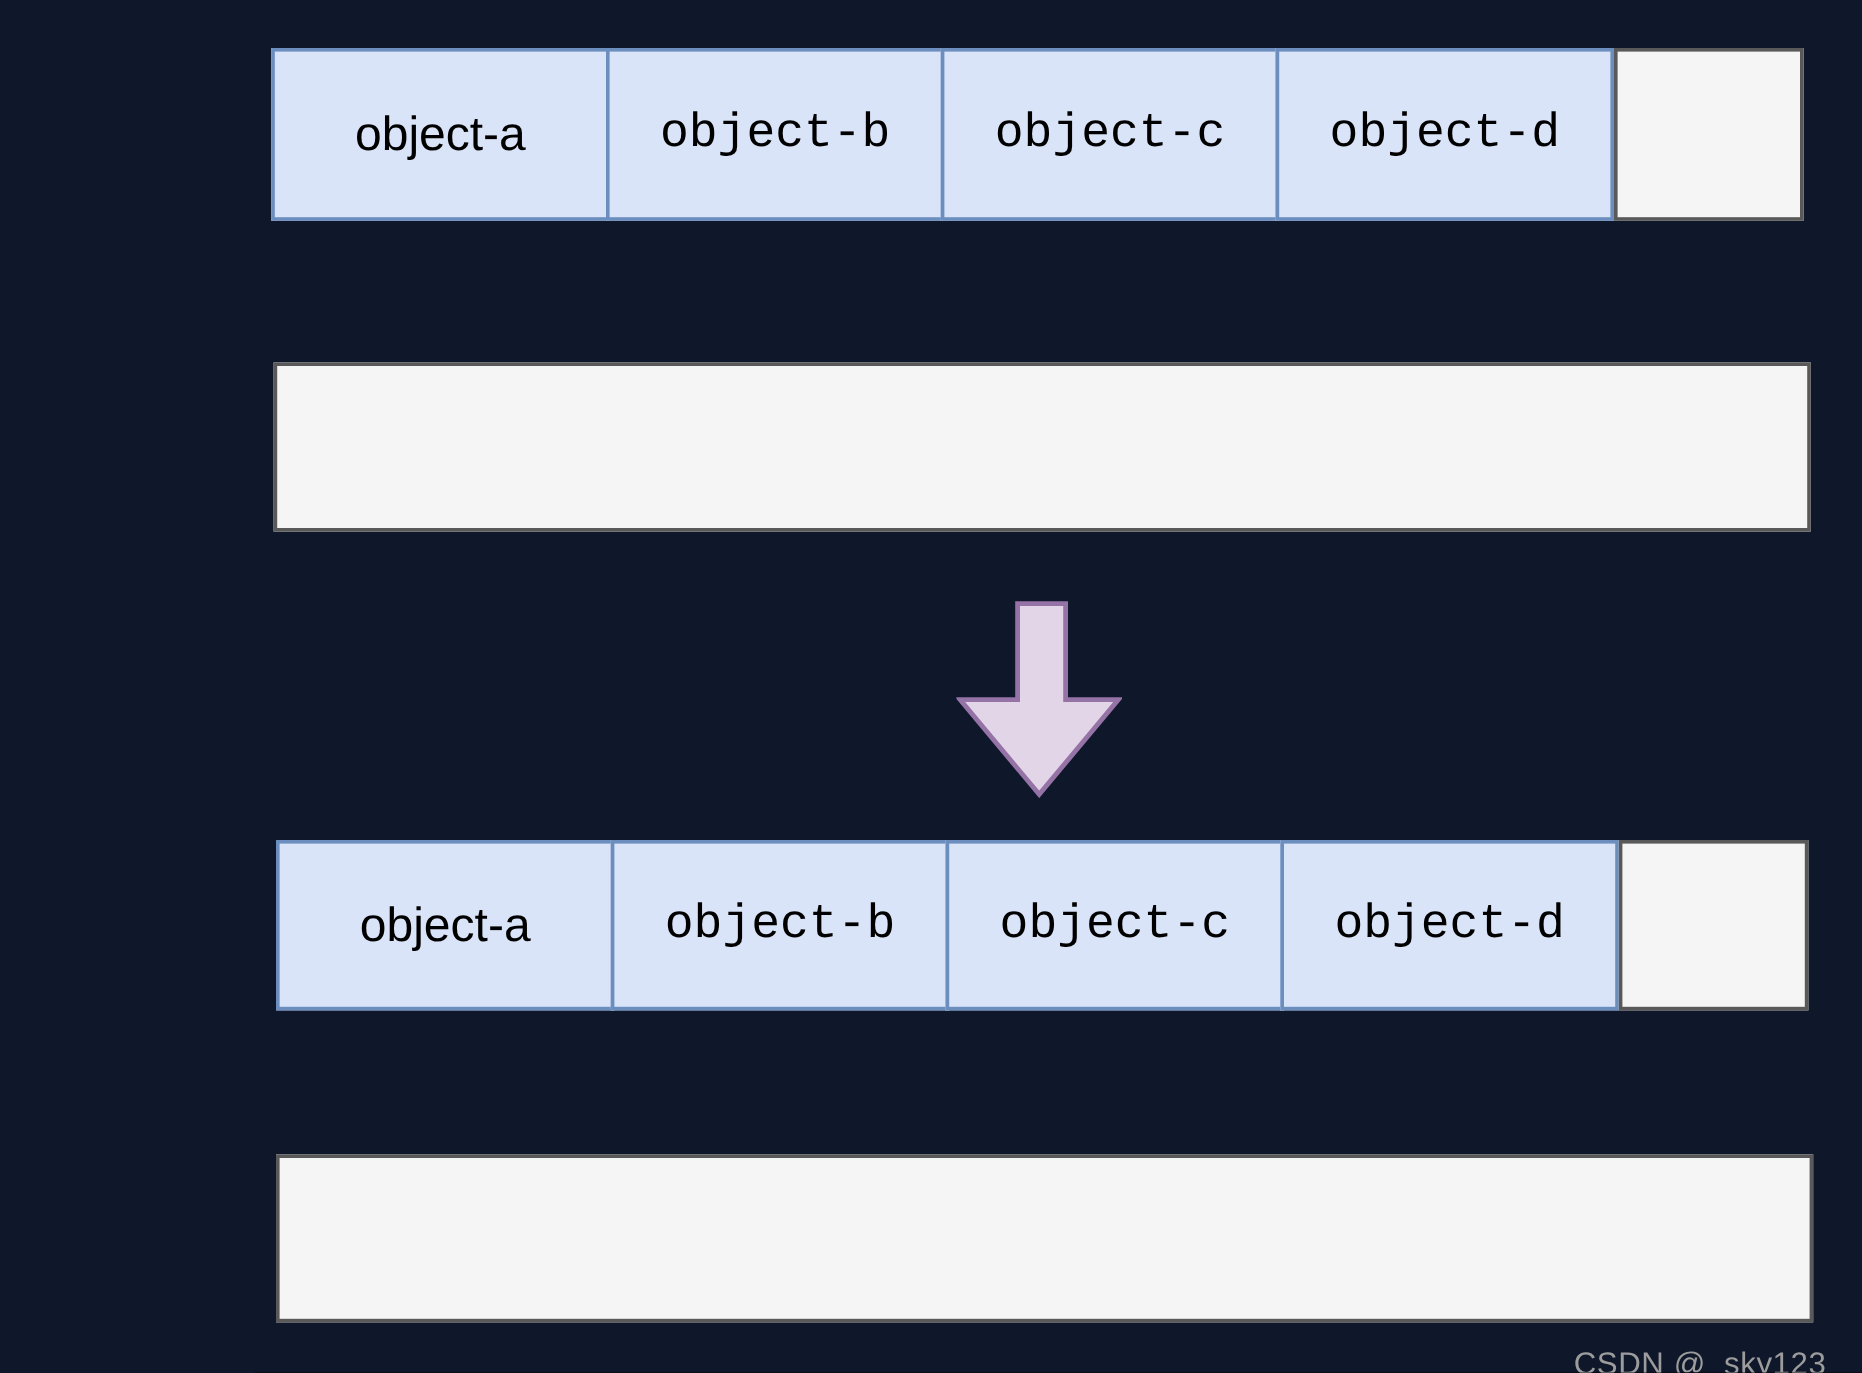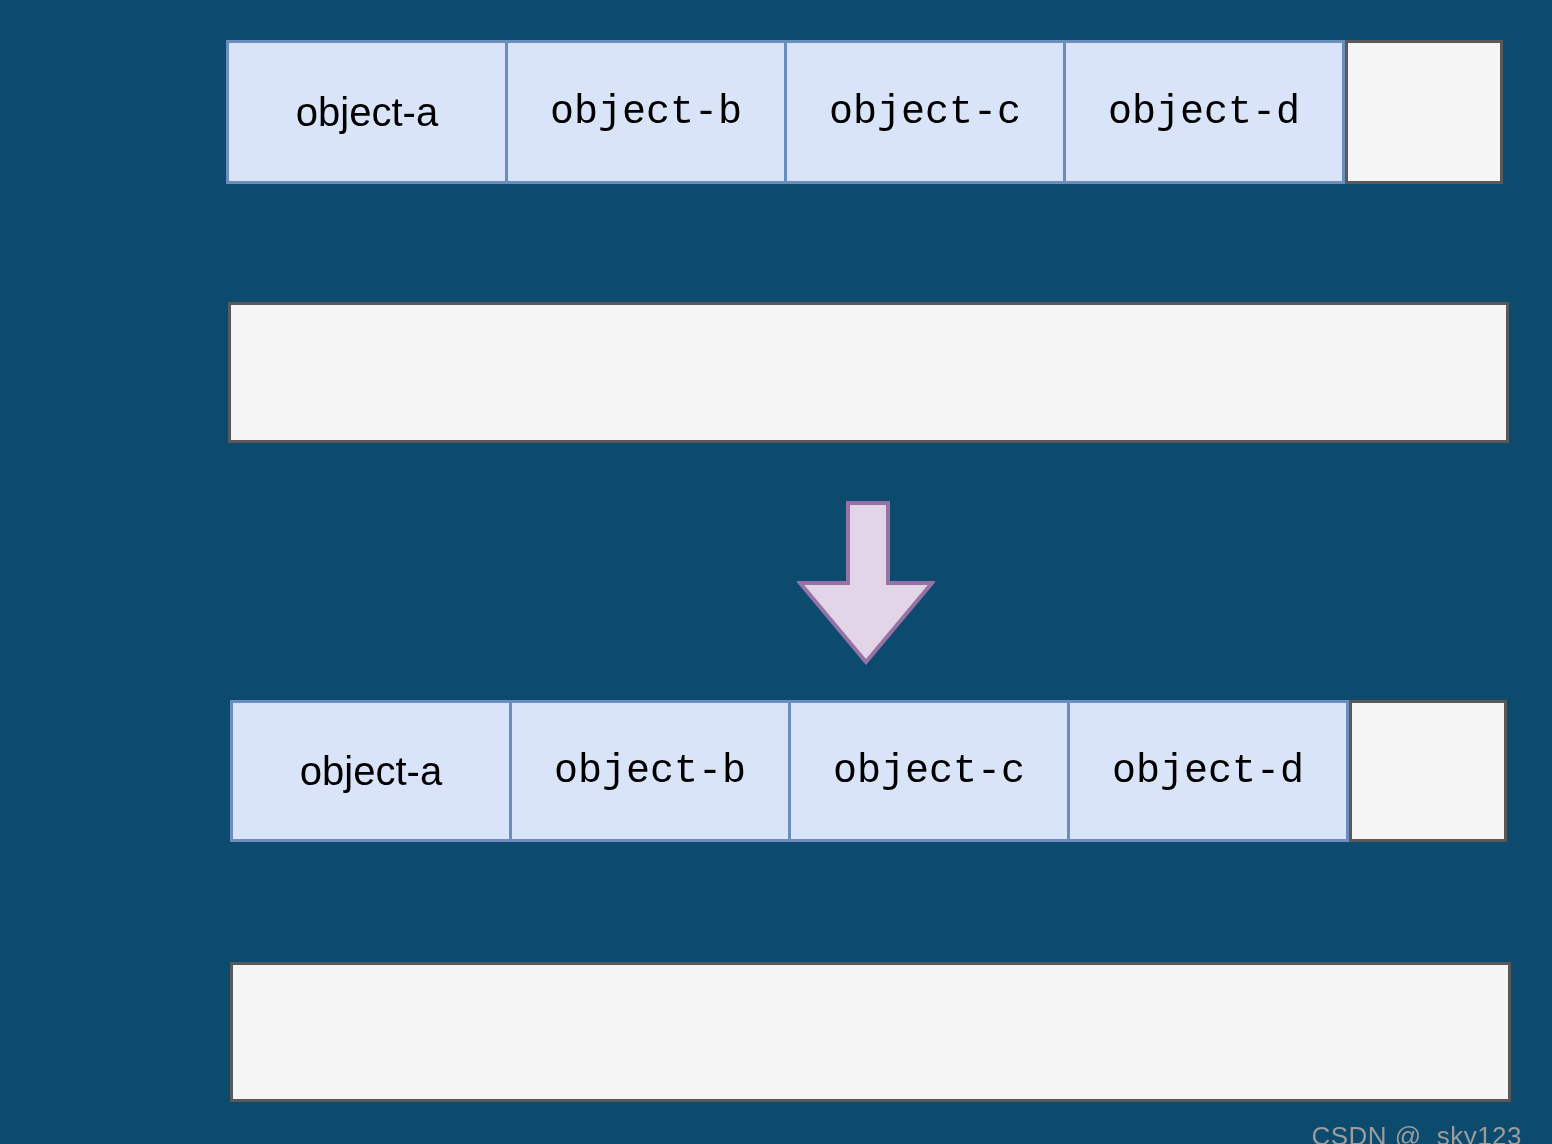--- a/index.html
+++ b/index.html
@@ -4,21 +4,21 @@
 <style>
   html, body {
     margin: 0;
     padding: 0;
     background: #000;
   }
   .canvas {
     position: relative;
     width: 1552px;
     height: 1144px;
-    background: #0c4a6e;
+    background: #0f172a;
     overflow: hidden;
     font-family: "Liberation Sans", "DejaVu Sans", sans-serif;
   }
 
   
   .object-row {
     position: absolute;
     display: flex;
     align-items: stretch;
   }

